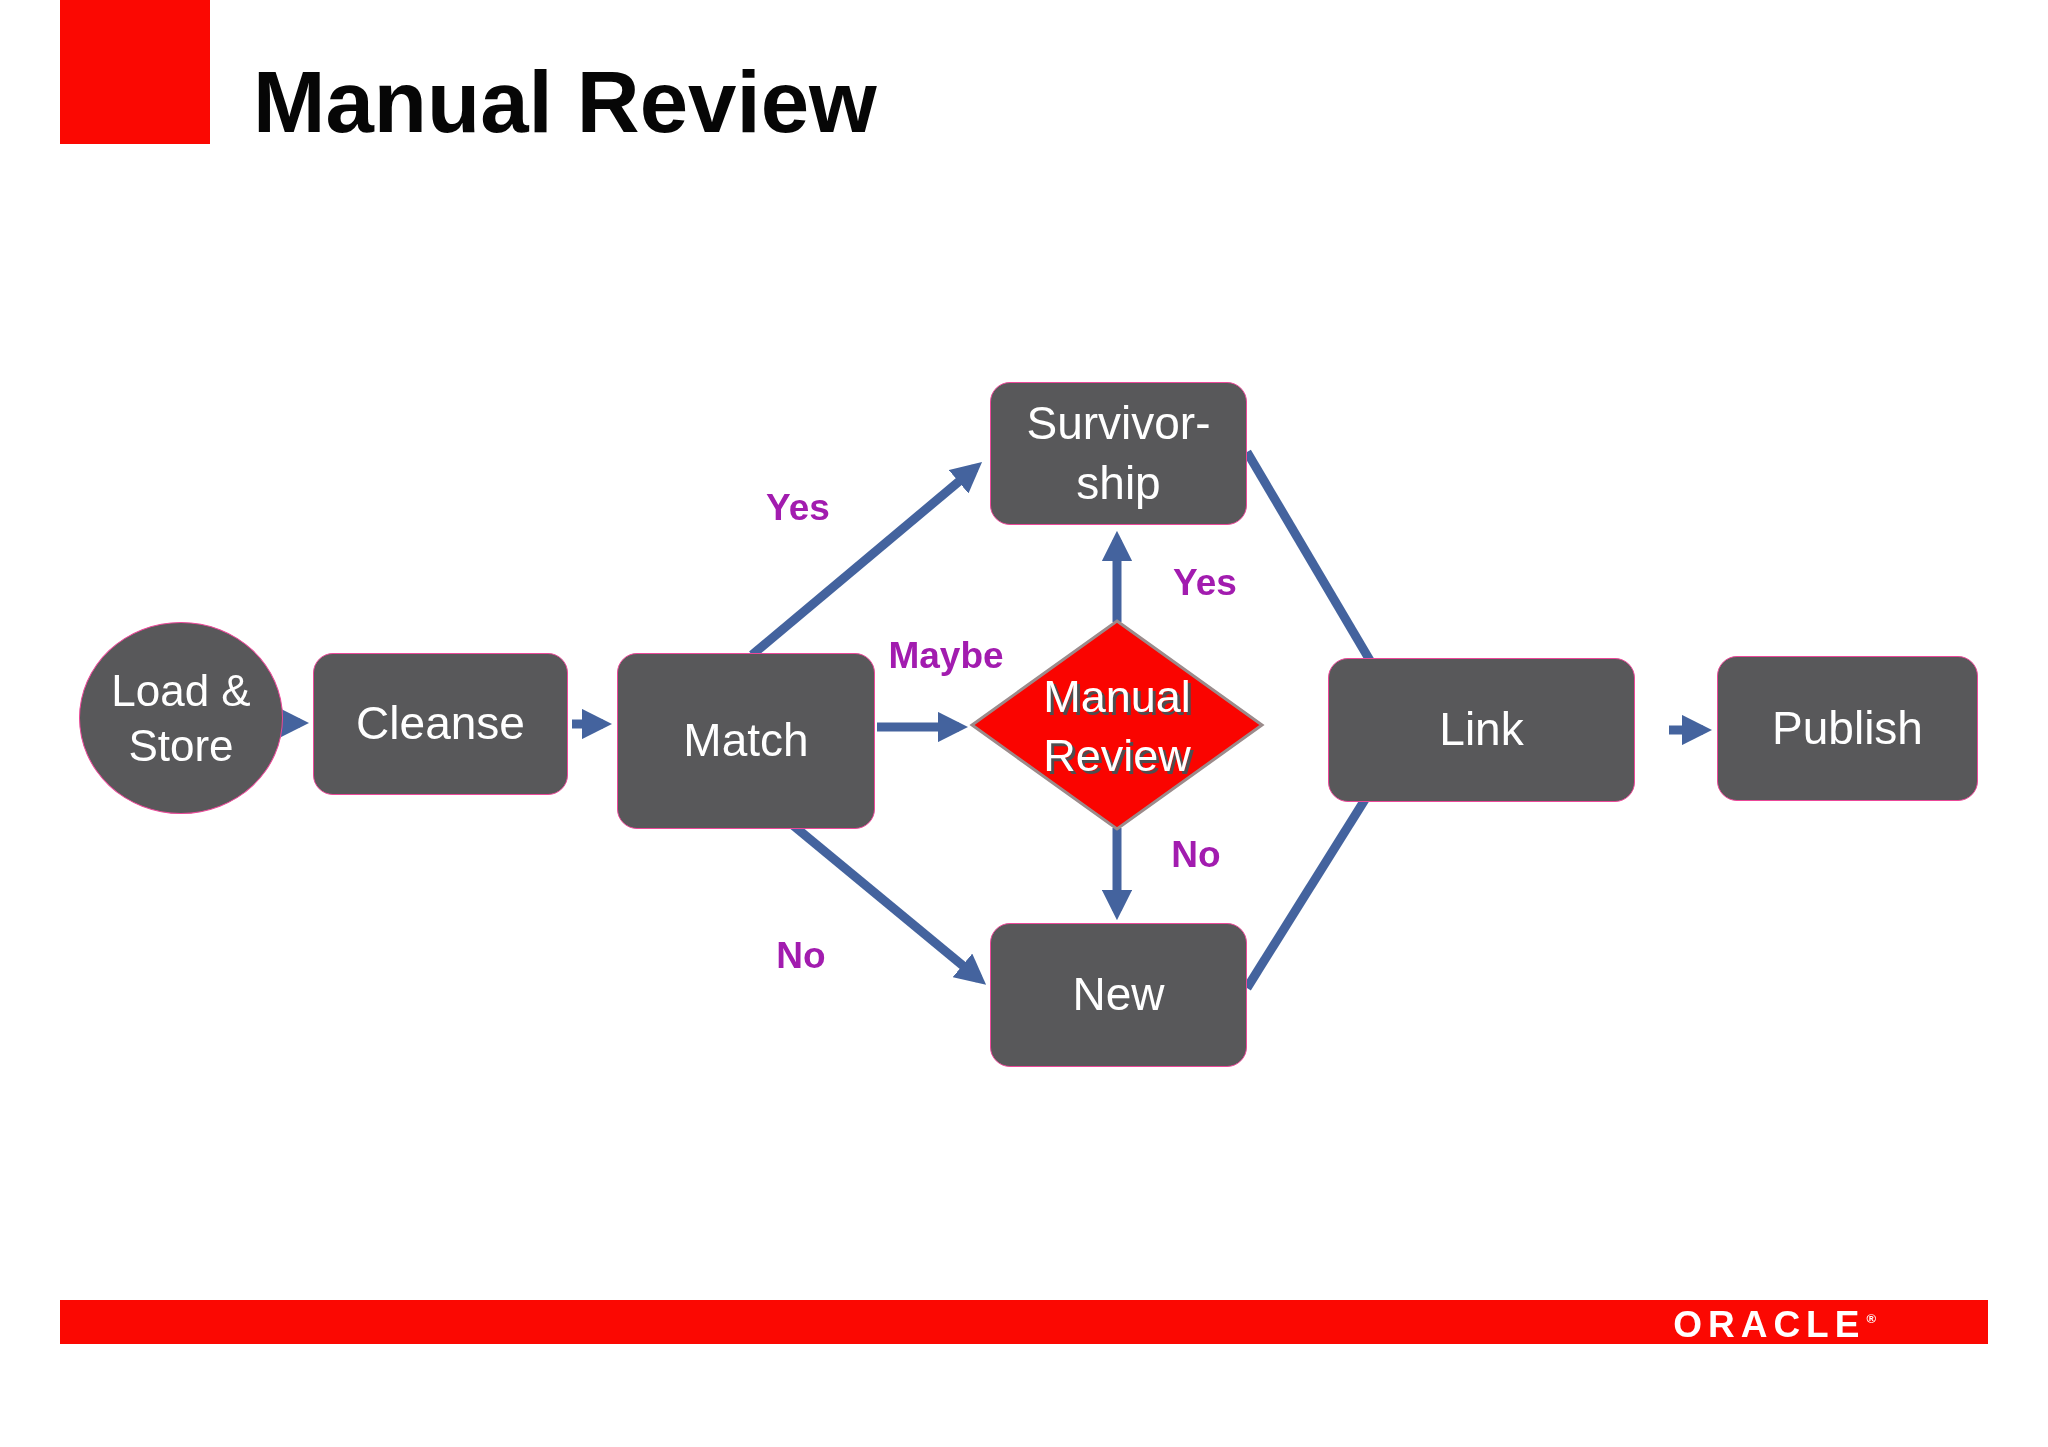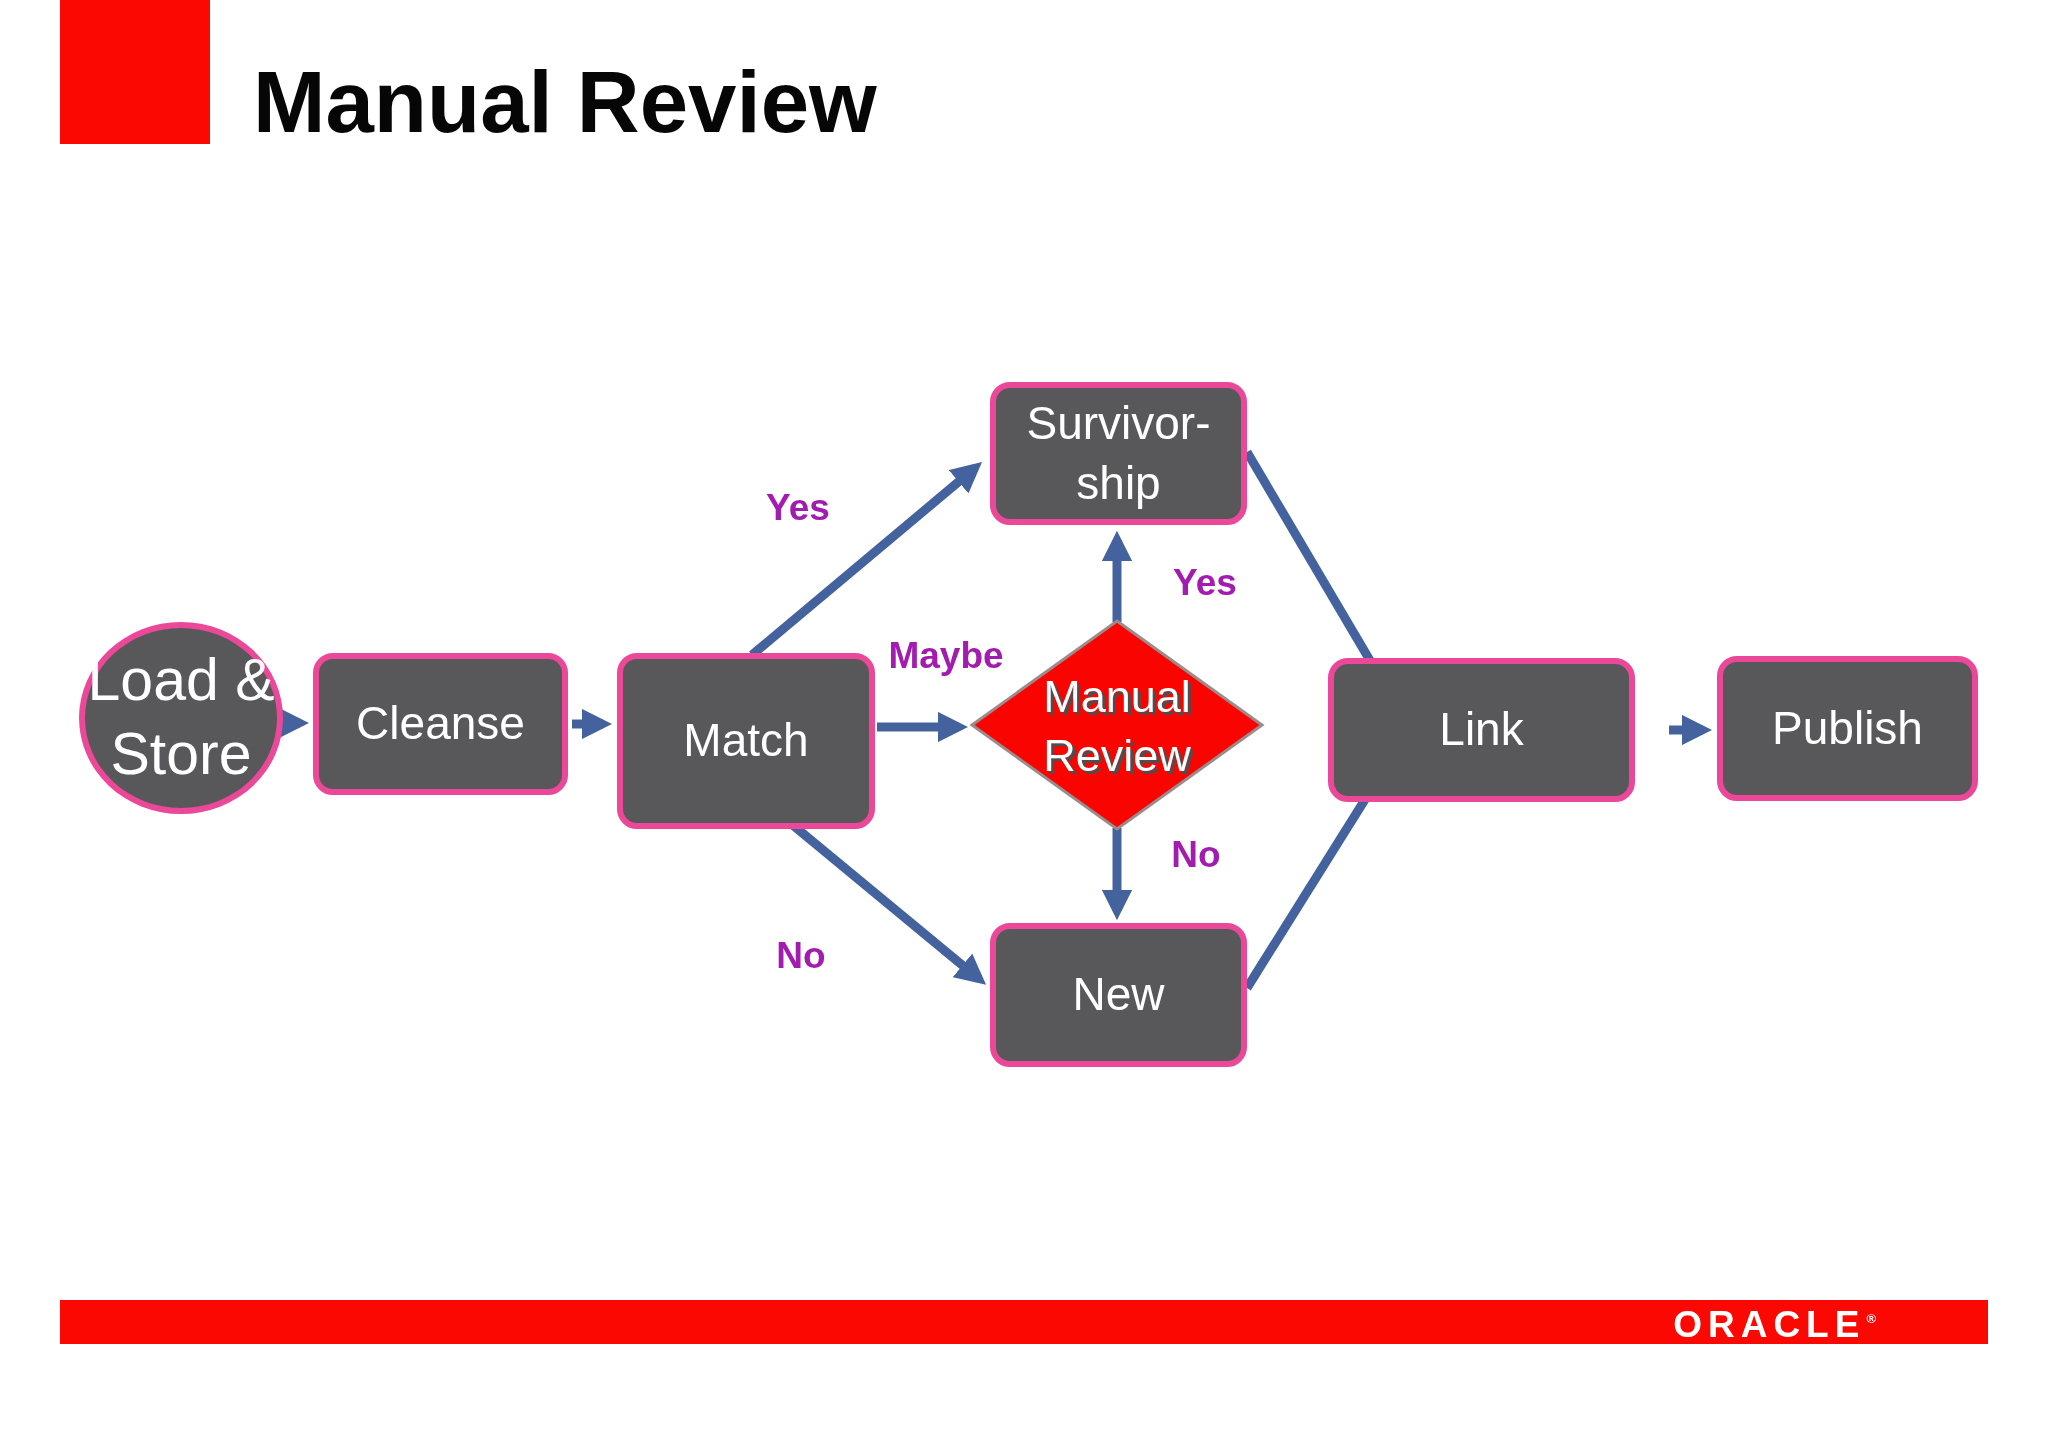--- a/index.html
+++ b/index.html
@@ -29,35 +29,35 @@
   }
   .connectors {
     position: absolute;
     left: 0; top: 0;
     width: 2048px; height: 1447px;
   }
   .node {
     position: absolute;
     box-sizing: border-box;
     background: #58585A;
-    border: 6px solid #ec4899;
+    border: 1px solid #ec4899;
     display: flex;
     align-items: center;
     justify-content: center;
     color: #ffffff;
     text-align: center;
   }
   .rounded { border-radius: 20px; }
   .ellipse { border-radius: 50%; }
   .node-label {
     white-space: pre-line;
     font-size: 46px;
     line-height: 1.3;
   }
-  .node-label.small { font-size: 59px; line-height: 1.25; }
+  .node-label.small { font-size: 44px; line-height: 1.25; }
   .diamond-label {
     position: absolute;
     left: 1117px; top: 726px;
     transform: translate(-50%, -50%);
     color: #ffffff;
     font-size: 45px;
     line-height: 1.3;
     white-space: pre-line;
     text-shadow: 3px 3px 0 #4E4E50;
   }

